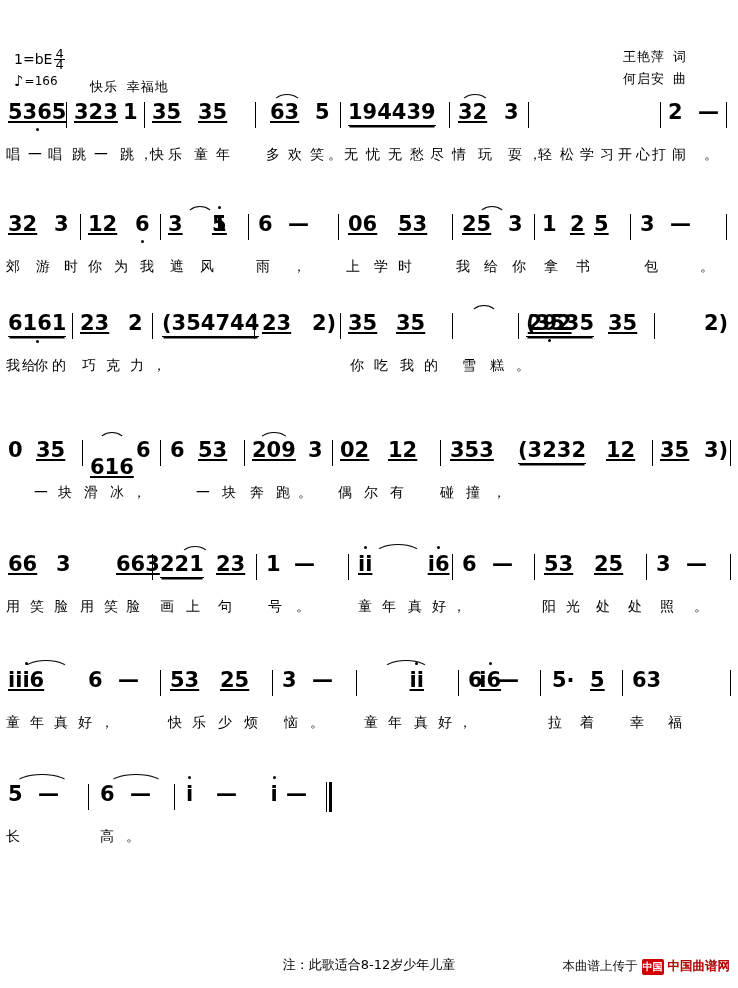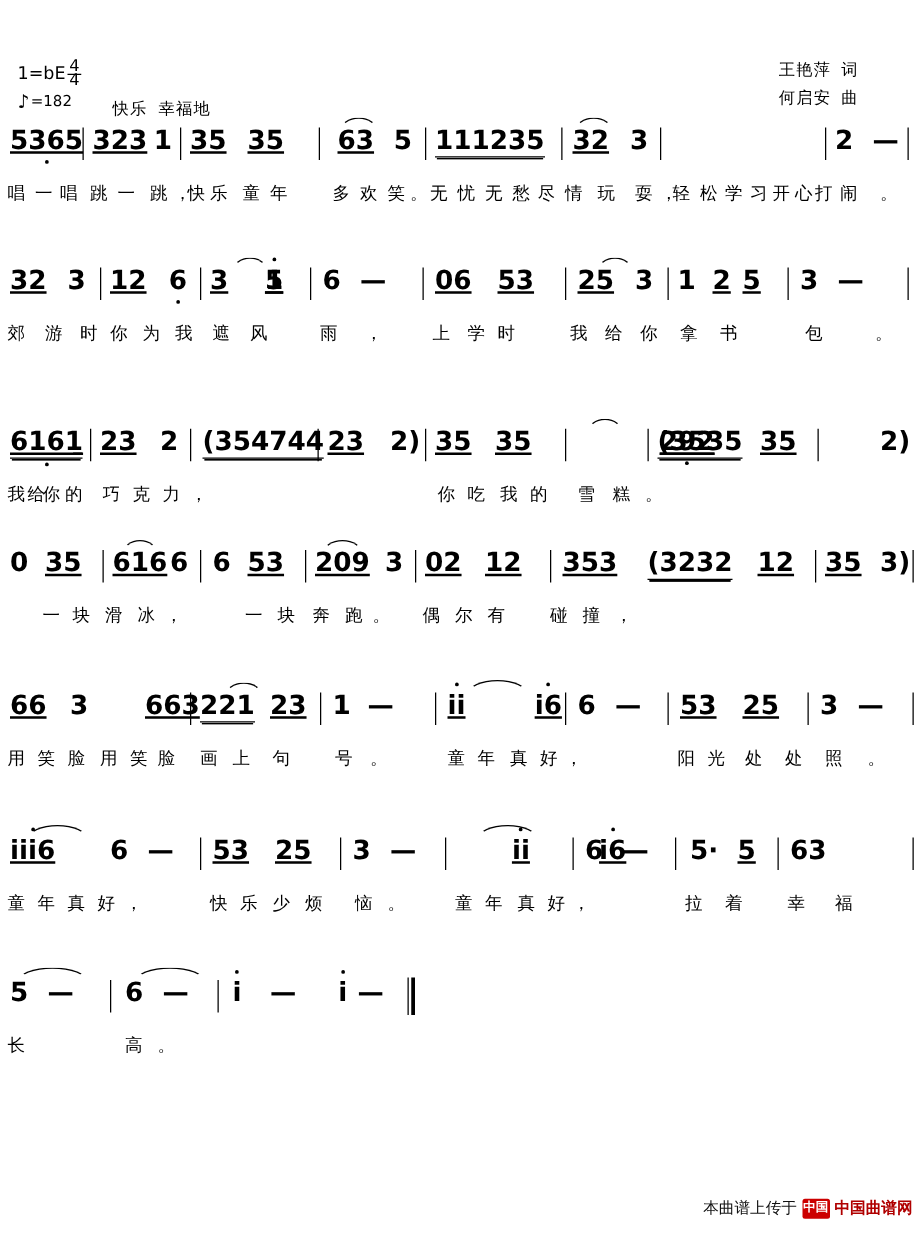--- a/index.html
+++ b/index.html
@@ -226,40 +226,40 @@
     <div class="keyline">
       <span class="k1">1=</span>
       <span class="k1">bE</span>
       <span class="frac">
         <span class="num">4</span>
         <span class="den">4</span>
       </span>
     </div>
     <div class="tempo">
       <span class="noteglyph">♪</span>
-      <span>=182</span>
+      <span>=166</span>
     </div>
   </div>
   <div class="mood">快乐 幸福地</div>
 
   <div class="system" style="top:100px;">
     <div class="notes">
       <span class="tok u1 dotlow" style="left:8px;">5365</span>
       <span class="bar" style="left:66px;"></span>
       <span class="tok u1" style="left:74px;">323</span>
       <span class="tok" style="left:123px;">1</span>
       <span class="bar" style="left:144px;"></span>
       <span class="tok u1" style="left:152px;">35</span>
       <span class="tok u1" style="left:198px;">35</span>
       <span class="bar" style="left:255px;"></span>
       <span class="slur" style="left:272px; top:-6px; width:28px;"></span>
       <span class="tok u1" style="left:270px;">63</span>
       <span class="tok" style="left:315px;">5</span>
       <span class="bar" style="left:340px;"></span>
-      <span class="tok u2" style="left:348px;">111235</span>
+      <span class="tok u2" style="left:348px;">194439</span>
       <span class="bar" style="left:449px;"></span>
       <span class="slur" style="left:460px; top:-6px; width:28px;"></span>
       <span class="tok u1" style="left:458px;">32</span>
       <span class="tok" style="left:504px;">3</span>
       <span class="bar" style="left:528px;"></span>
       <span class="bar" style="left:660px;"></span>
       <span class="tok" style="left:668px;">2</span>
       <span class="tok" style="left:698px;">—</span>
       <span class="bar" style="left:726px;"></span>
     </div>
@@ -348,21 +348,21 @@
       <span class="tok" style="left:456px;">我</span>
       <span class="tok" style="left:484px;">给</span>
       <span class="tok" style="left:512px;">你</span>
       <span class="tok" style="left:544px;">拿</span>
       <span class="tok" style="left:576px;">书</span>
       <span class="tok" style="left:644px;">包</span>
       <span class="tok" style="left:700px;">。</span>
     </div>
   </div>
 
-  <div class="system" style="top:341px;text-decoration:underline;">
+  <div class="system" style="top:311px;">
     <div class="notes">
       <span class="tok u2 dotlow" style="left:8px;">6161</span>
       <span class="bar" style="left:72px;"></span>
       <span class="tok u1" style="left:80px;">23</span>
       <span class="tok" style="left:128px;">2</span>
       <span class="bar" style="left:152px;"></span>
       <span class="tok u2" style="left:162px;">(354744</span>
       <span class="bar" style="left:254px;"></span>
       <span class="tok u1" style="left:262px;">23</span>
       <span class="tok" style="left:312px;">2)</span>
@@ -397,21 +397,21 @@
       <span class="tok" style="left:516px;">。</span>
     </div>
   </div>
 
   <div class="system" style="top:438px;">
     <div class="notes">
       <span class="tok" style="left:8px;">0</span>
       <span class="tok u1" style="left:36px;">35</span>
       <span class="bar" style="left:82px;"></span>
       <span class="slur" style="left:98px; top:-6px; width:26px;"></span>
-      <span class="tok u1" style="left:90px;">616</span>
+      <span class="tok u1" style="left:90px;margin-top:17px;">616</span>
       <span class="tok" style="left:136px;">6</span>
       <span class="bar" style="left:160px;"></span>
       <span class="tok" style="left:170px;">6</span>
       <span class="tok u1" style="left:198px;">53</span>
       <span class="bar" style="left:244px;"></span>
       <span class="slur" style="left:258px; top:-6px; width:30px;"></span>
       <span class="tok u1" style="left:252px;">209</span>
       <span class="tok" style="left:308px;">3</span>
       <span class="bar" style="left:332px;"></span>
       <span class="tok u1" style="left:340px;">02</span>
@@ -567,19 +567,20 @@
           <i class="thick"></i>
       </span>
     </div>
     <div class="lyrics">
       <span class="tok" style="left:6px;">长</span>
       <span class="tok" style="left:100px;">高</span>
       <span class="tok" style="left:126px;">。</span>
     </div>
   </div>
 
+  <div class="note-footer">注：此歌适合8-12岁少年儿童</div>
   <div class="site-credit">
     <span>本曲谱上传于</span>
     <span class="site-logo">中国</span>
     <span class="site-name">中国曲谱网</span>
   </div>
 
 </div>
 
 </body></html>

